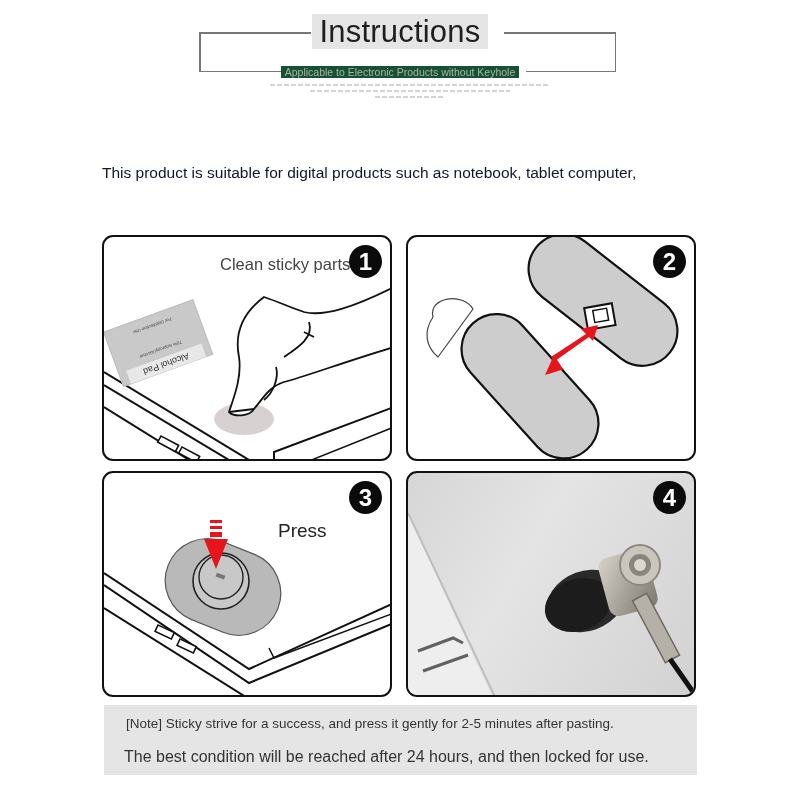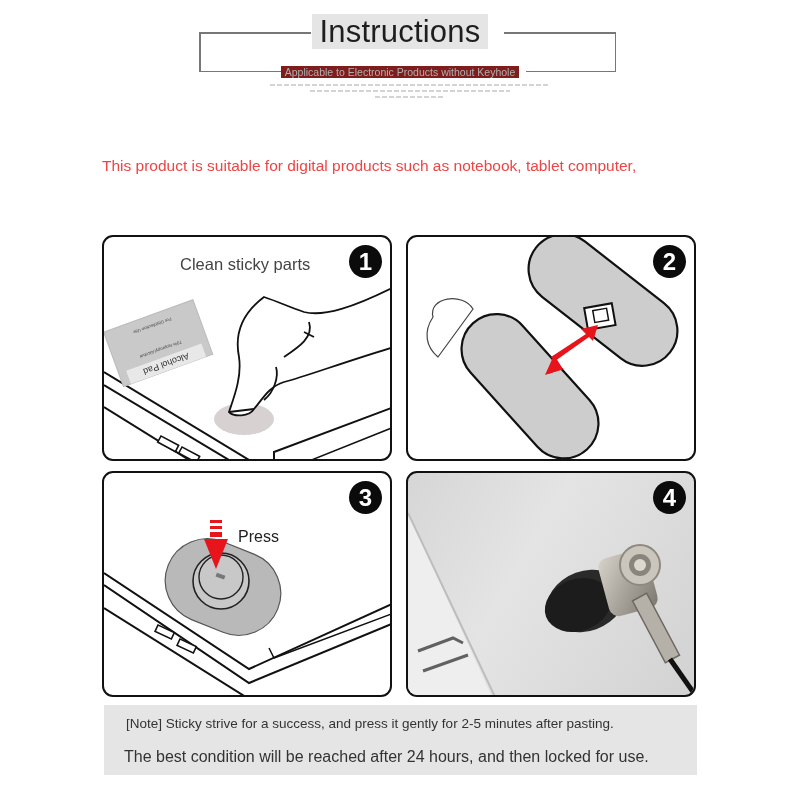--- a/index.html
+++ b/index.html
@@ -11,37 +11,37 @@
   .frame-line { position: absolute; background: #777; }
   .title {
     position: absolute; left: 0; right: 0; top: 14px; text-align: center;
     font-size: 31px; color: #1e1e1e; letter-spacing: 0.2px;
   }
   .title span { background: #e5e5e5; padding: 0 8px; text-align: center; }
   .subtitle {
     position: absolute; left: 0; right: 0; top: 66px; text-align: center;
     font-size: 10.5px; color: #b0b0b0;
   }
-  .subtitle span { background: #7f1d1d; padding: 0 4px; }
+  .subtitle span { background: #14532d; padding: 0 4px; }
   .tiny-lines { position: absolute; left: 265px; width: 290px; top: 84px; text-align: center; }
   .tiny-line { height: 2px; background: repeating-linear-gradient(90deg, #cfcfcf 0 5px, transparent 5px 7px); margin: 0 auto 4px auto; opacity: 0.9; }
   .intro {
-    position: absolute; left: 102px; top: 150px; width: 620px;
-    font-size: 15.5px; line-height: 31px; color: #ef4444;
+    position: absolute; left: 102px; top: 157px; width: 620px;
+    font-size: 15.5px; line-height: 31px; color: #0f172a;
   }
   .panel {
     position: absolute; border: 2.5px solid #111; border-radius: 11px; overflow: hidden; background: #fff;
     box-sizing: border-box;
   }
   .badge {
     position: absolute; width: 33px; height: 33px; border-radius: 50%; background: #0b0b0b; color: #fff;
     font-size: 24px; font-weight: bold; display: flex; align-items: center; justify-content: center;
     top: 8px; right: 8px; z-index: 5;
   }
-  .panel-caption { position: absolute; font-size: 16.5px; color: #444; z-index: 4; }
+  .panel-caption { position: absolute; font-size: 16.5px; color: #444; z-index: 4; margin-left: 40px; }
   .panel svg { position: absolute; left: 0; top: 0; }
   .note-box {
     position: absolute; left: 104px; top: 705px; width: 593px; height: 70px; background: #e5e5e5;
   }
   .note-line1 { position: absolute; left: 22px; top: 11px; font-size: 13.5px; color: #333; white-space: nowrap; }
   .note-line2 { position: absolute; left: 20px; top: 43px; font-size: 16px; color: #333; white-space: nowrap; }
 </style>
 </head>
 <body>
 
@@ -123,21 +123,21 @@
     <g fill="#e8141b">
       <path d="M143 120 L178 97 L173 92 L190 88 L185 104 L181 100 L147 124 Z"></path>
       <path d="M143 120 L147 124 L143 126 L156 132 L140 137 L145 120 Z"></path>
       <polygon points="137,138 146,118 155,132"></polygon>
     </g>
   </svg>
 </div>
 
 <div class="panel" style="left:102px;top:471px;width:290px;height:226px;">
   <div class="badge">3</div>
-  <div class="panel-caption" style="left:134px;top:55px;font-size:16px;color:#222;">Press</div>
+  <div class="panel-caption" style="left:134px;top:47px;font-size:19px;color:#222;">Press</div>
   <svg width="290" height="226" viewBox="0 0 290 226">
 
     <path d="M0 100 L145 196 L290 130" stroke="#111" stroke-width="2" fill="none"></path>
     <path d="M0 112 L145 210 L290 150" stroke="#111" stroke-width="2" fill="none"></path>
     <path d="M0 135 L145 226" stroke="#111" stroke-width="2" fill="none"></path>
     <path d="M165 175 L170 185 L290 140" stroke="#111" stroke-width="1.5" fill="none"></path>
     <g>
       <rect x="54" y="152" width="18" height="7" transform="rotate(25 54 152)" fill="#fff" stroke="#111" stroke-width="1.6"></rect>
       <rect x="76" y="166" width="18" height="7" transform="rotate(25 76 166)" fill="#fff" stroke="#111" stroke-width="1.6"></rect>
     </g>

